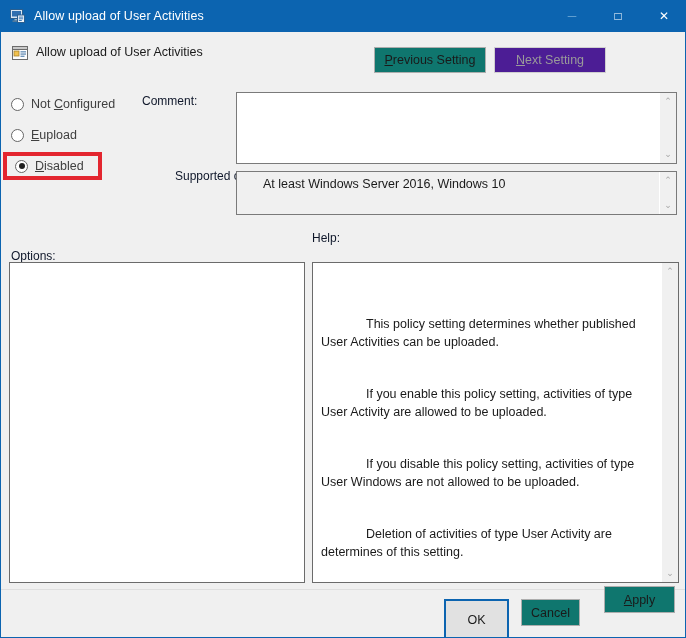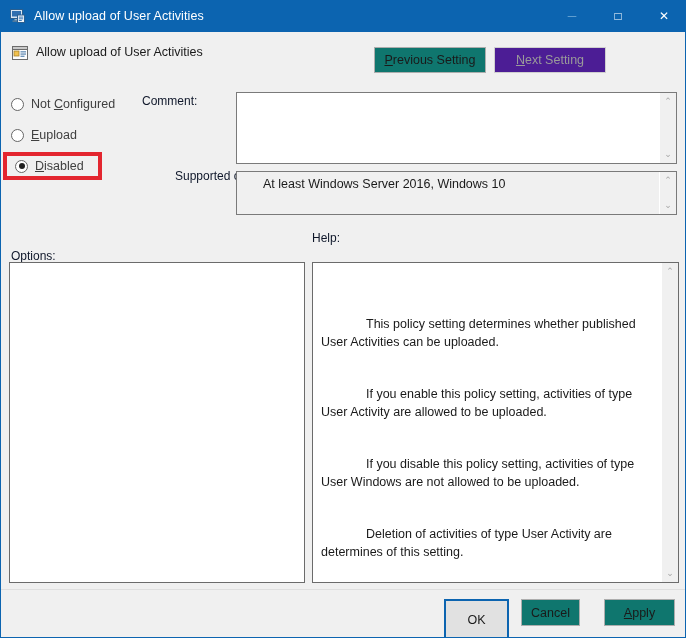--- a/index.html
+++ b/index.html
@@ -264,21 +264,21 @@
     left: 443px; top: 599px;
     width: 65px; height: 41px;
   }
   #btn-cancel {
     position: absolute;
     left: 520px; top: 599px;
     width: 59px; height: 27px;
   }
   #btn-apply {
     position: absolute;
-    left: 603px; top: 599px;
+    left: 603px; top: 586px;
     width: 71px; height: 27px;
   }
 </style>
 </head>
 <body>
 
 <div id="window">
 
   <div class="titlebar">
     <span class="title-icon">

